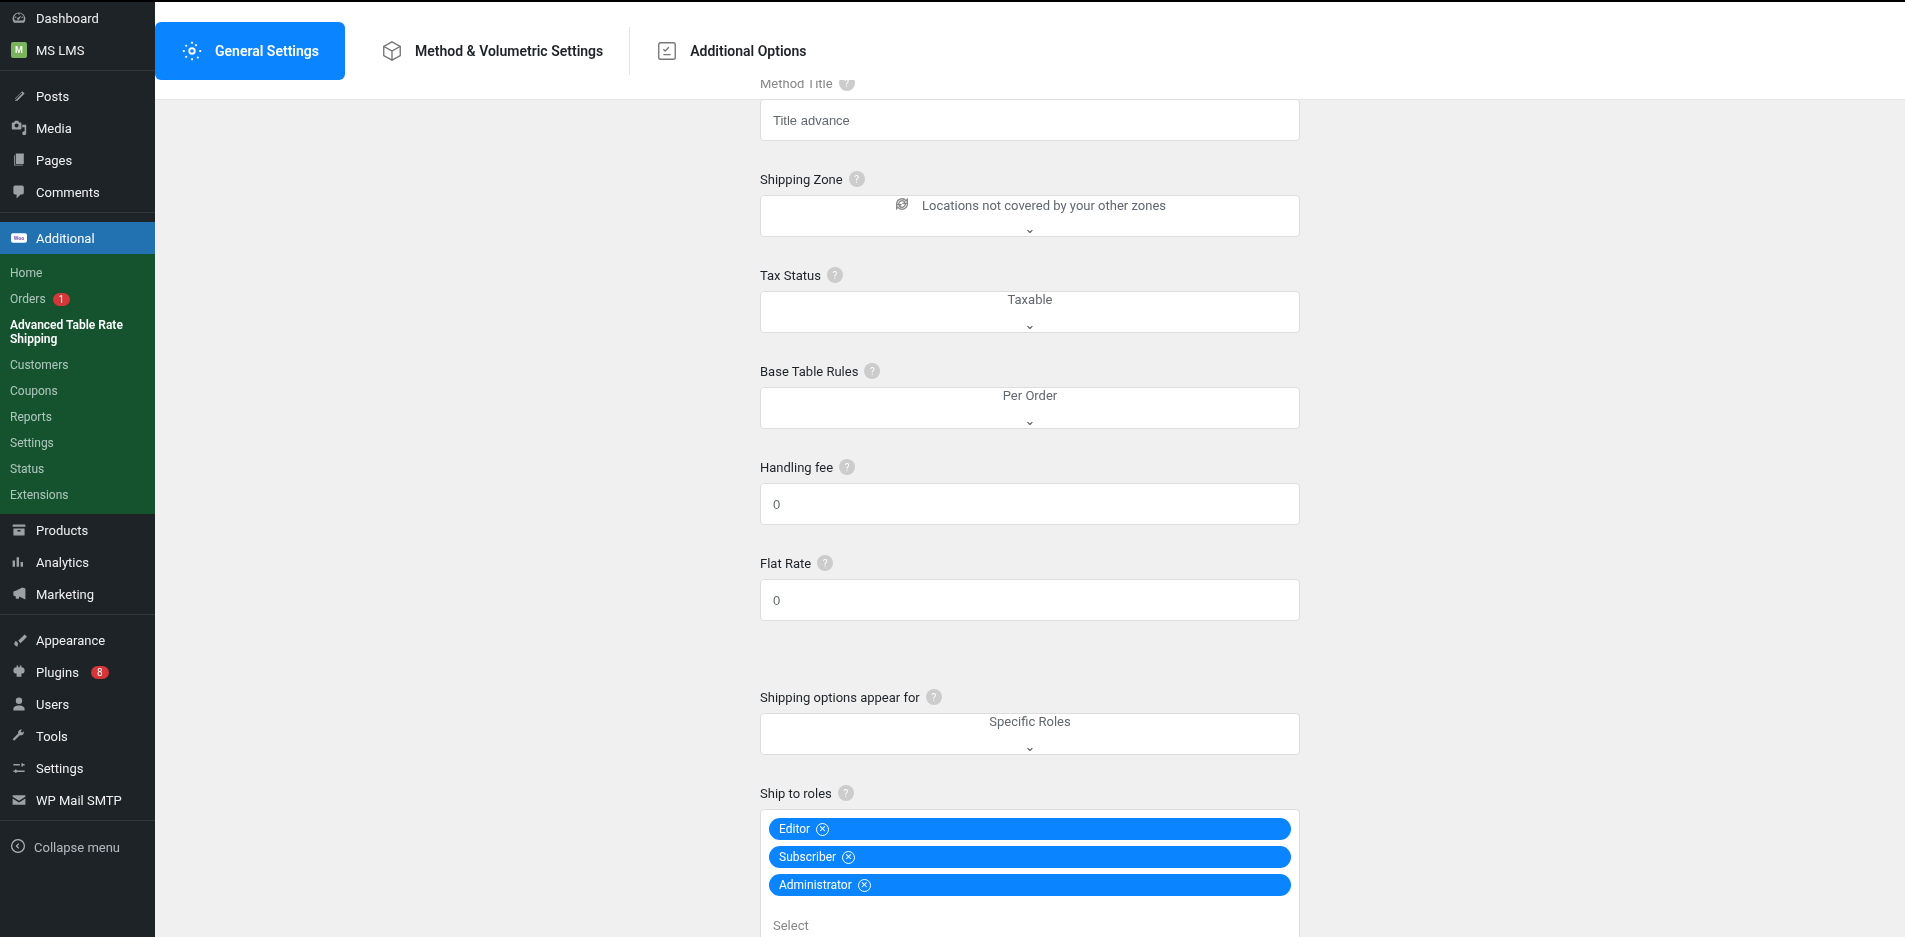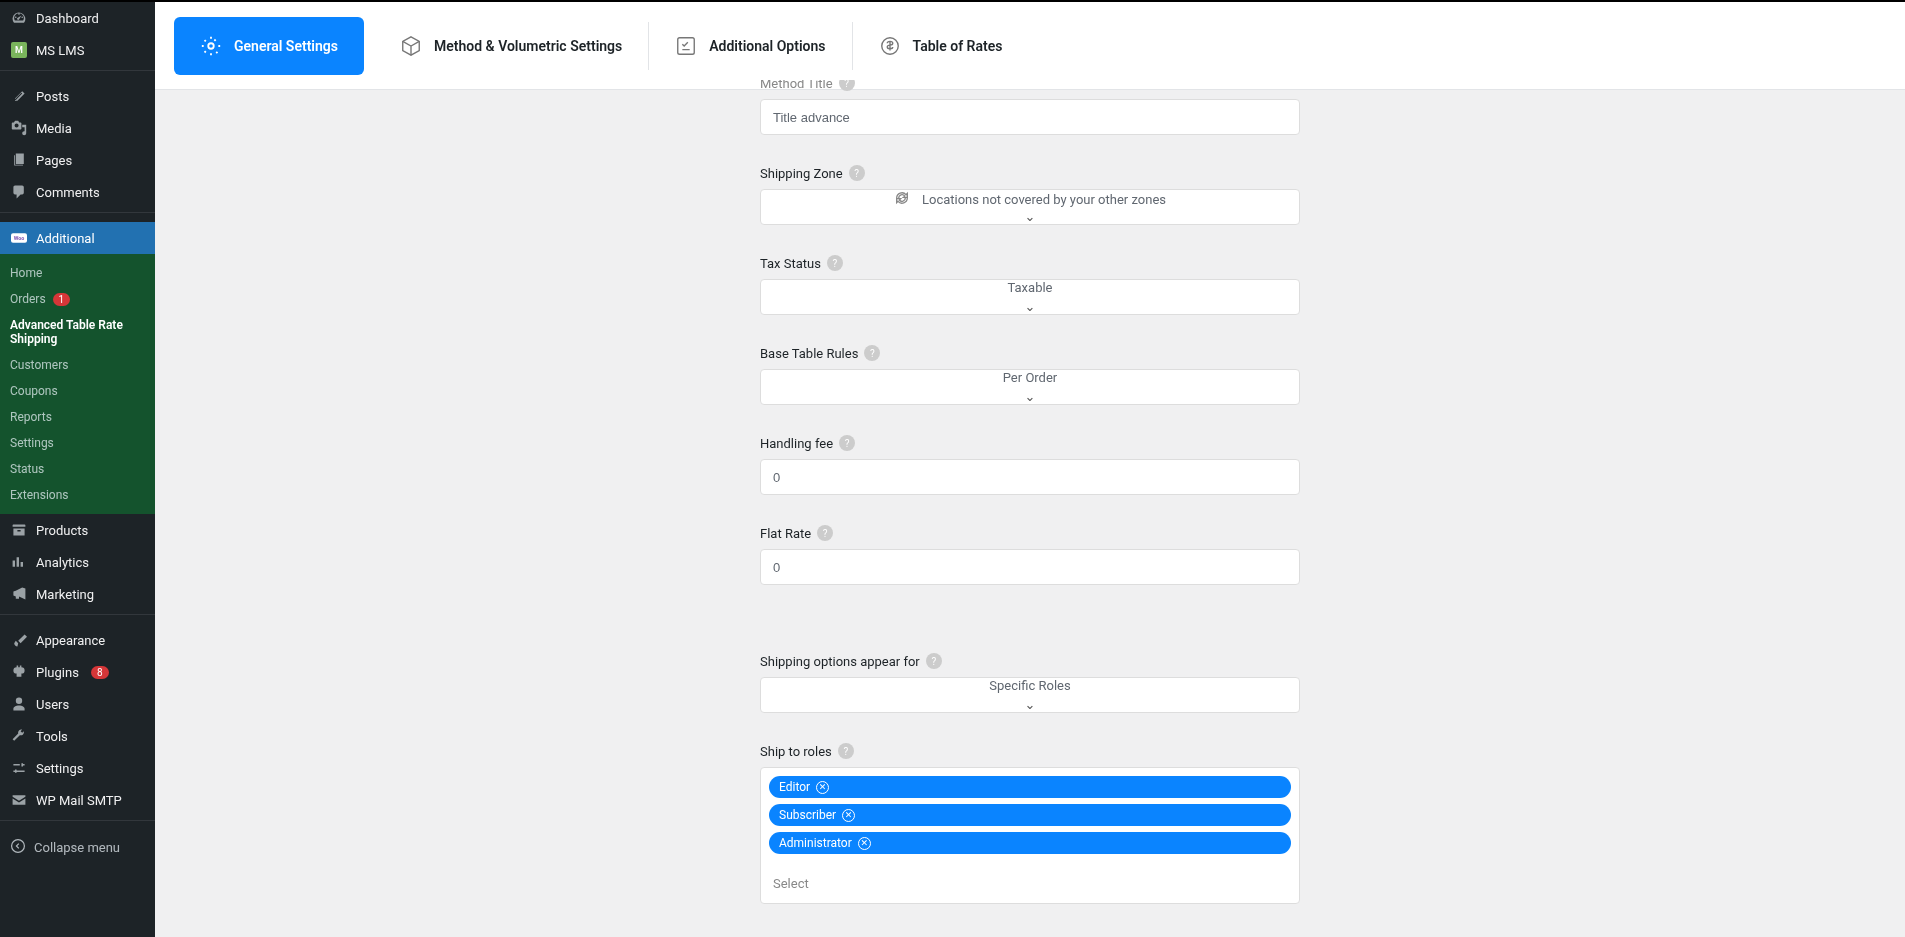--- a/index.html
+++ b/index.html
@@ -13,35 +13,35 @@
 .sidebar .menu-item .icon { width: 18px; height: 18px; display: flex; align-items: center; justify-content: center; color: rgba(240,246,252,.6); }
 .sidebar .menu-item.active .icon { color: #fff; }
 .sidebar .submenu { background: #14532d; padding: 6px 0; }
 .sidebar .submenu .sub-item { padding: 6px 10px; color: rgba(240,246,252,.7); cursor: pointer; font-size: 12px; }
 .sidebar .submenu .sub-item.current { color: #fff; font-weight: 600; }
 .sidebar .separator { height: 6px; background: #1d2327; border-top: 1px solid #32373c; margin: 4px 0; }
 .sidebar .collapse { display: flex; align-items: center; gap: 8px; padding: 8px 10px; color: rgba(240,246,252,.7); cursor: pointer; text-align: right; }
 .badge { background: #d63638; color: #fff; border-radius: 9px; font-size: 10px; padding: 1px 6px; margin-left: 4px; }
 
 .content { flex: 1; background: #f0f0f1; position: relative; overflow: hidden; }
-.tabs { display: flex; align-items: center; background: #fff; border-bottom: 1px solid #e2e4e7; height: 88px; padding-left: 19px; }
+.tabs { display: flex; align-items: center; background: #fff; border-bottom: 1px solid #e2e4e7; height: 98px; padding-left: 0; }
 .tab { display: flex; align-items: center; gap: 12px; padding: 0 26px; height: 48px; cursor: pointer; font-size: 14px; font-weight: 600; color: #1d2327; border-right: 1px solid #e2e4e7; }
 .tab:last-child { border-right: none; }
 .tab.active { background: #0a84ff; color: #fff; border-radius: 6px; border-right: none; margin-right: 10px; height: 58px; }
 .tab .ticon { width: 22px; height: 22px; display: flex; align-items: center; justify-content: center; }
 .tab.active .ticon { color: #fff; }
 .tab:not(.active) .ticon { color: #777; }
 
 .form-wrap { position: absolute; top: 78px; left: 0; right: 0; bottom: 0; overflow-y: auto; }
 .form-inner { width: 540px; margin: 0 auto; padding-top: 0; padding-bottom: 40px; }
 .field { margin-bottom: 18px; }
 .field-label { display: flex; align-items: center; gap: 6px; font-size: 13px; color: #1d2327; margin-bottom: 8px; font-weight: 400; margin-top: 30px; }
 .field-label.cut { margin-top: -5px; color: #888; }
 .help-icon { width: 16px; height: 16px; border-radius: 50%; background: #ccc; color: #fff; font-size: 10px; display: flex; align-items: center; justify-content: center; cursor: pointer; }
-.input, .select { width: 100%; height: 36px; border: 1px solid #ddd; border-radius: 4px; padding: 0 12px; font-size: 13px; background: #fff; color: #606770; }
+.input, .select { width: 100%; height: 42px; border: 1px solid #ddd; border-radius: 4px; padding: 0 12px; font-size: 13px; background: #fff; color: #606770; }
 .select { display: flex; align-items: center; justify-content: space-between; cursor: pointer; flex-direction: column; }
 .select .sync-icon { margin-right: 12px; color: #888; }
 .select .left { display: flex; align-items: center; }
 .chev { color: #555; }
 
 .tags-box { border: 1px solid #ddd; border-radius: 4px; background: #fff; padding: 8px; }
 .tags-row { display: flex; gap: 6px; flex-wrap: wrap; margin-bottom: 18px; flex-direction: column; }
 .tag { background: #0a84ff; color: #fff; padding: 4px 10px; border-radius: 12px; font-size: 12px; display: flex; align-items: center; gap: 6px; cursor: pointer; }
 .tag .x { width: 13px; height: 13px; border: 1.5px solid #fff; border-radius: 50%; display: flex; align-items: center; justify-content: center; font-size: 9px; }
 .select-placeholder { color: #888; font-size: 13px; padding: 4px; }
@@ -229,29 +229,20 @@
       </div>
       <div class="tab">
         <span class="ticon">
             <svg width="22" height="22" viewBox="0 0 24 24" fill="none" stroke="currentColor" stroke-width="1.5">
               <rect x="3" y="3" width="18" height="18" rx="2"></rect>
               <path d="M8 10l2 2 4-4M8 16h8"></path>
             </svg>
           </span>
         <span>Additional Options</span>
       </div>
-      <div class="tab">
-        <span class="ticon">
-            <svg width="22" height="22" viewBox="0 0 24 24" fill="none" stroke="currentColor" stroke-width="1.5">
-              <circle cx="12" cy="12" r="9"></circle>
-              <path d="M12 7v10M9 9c0-1 1-2 3-2s3 1 3 2-1 2-3 2-3 1-3 2 1 2 3 2 3-1 3-2"></path>
-            </svg>
-          </span>
-        <span>Table of Rates</span>
-      </div>
     </div>
 
     <div class="form-wrap">
       <div class="form-inner">
         <div class="field">
           <div class="field-label cut">
             <span>Method Title</span>
             <span class="help-icon">?</span>
           </div>
           <input class="input" value="Title advance" style="">

